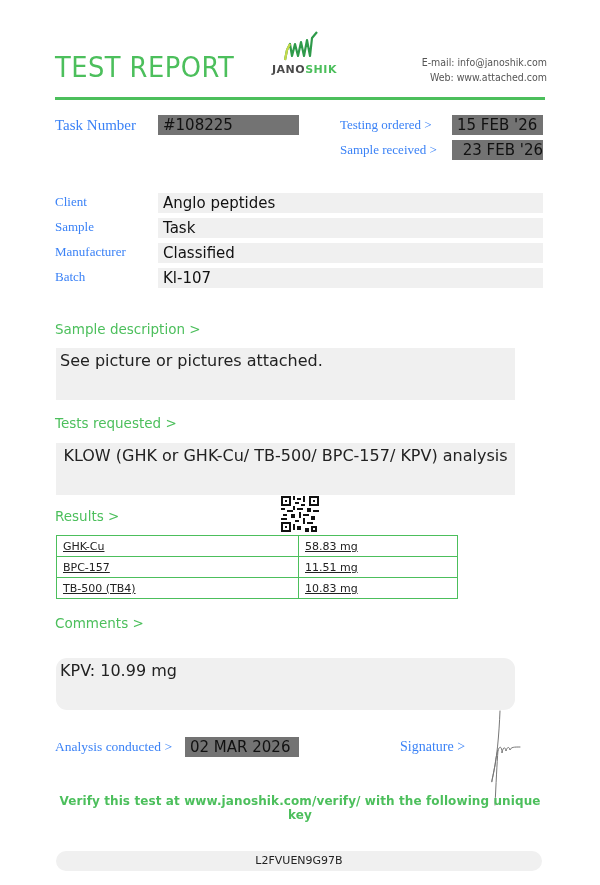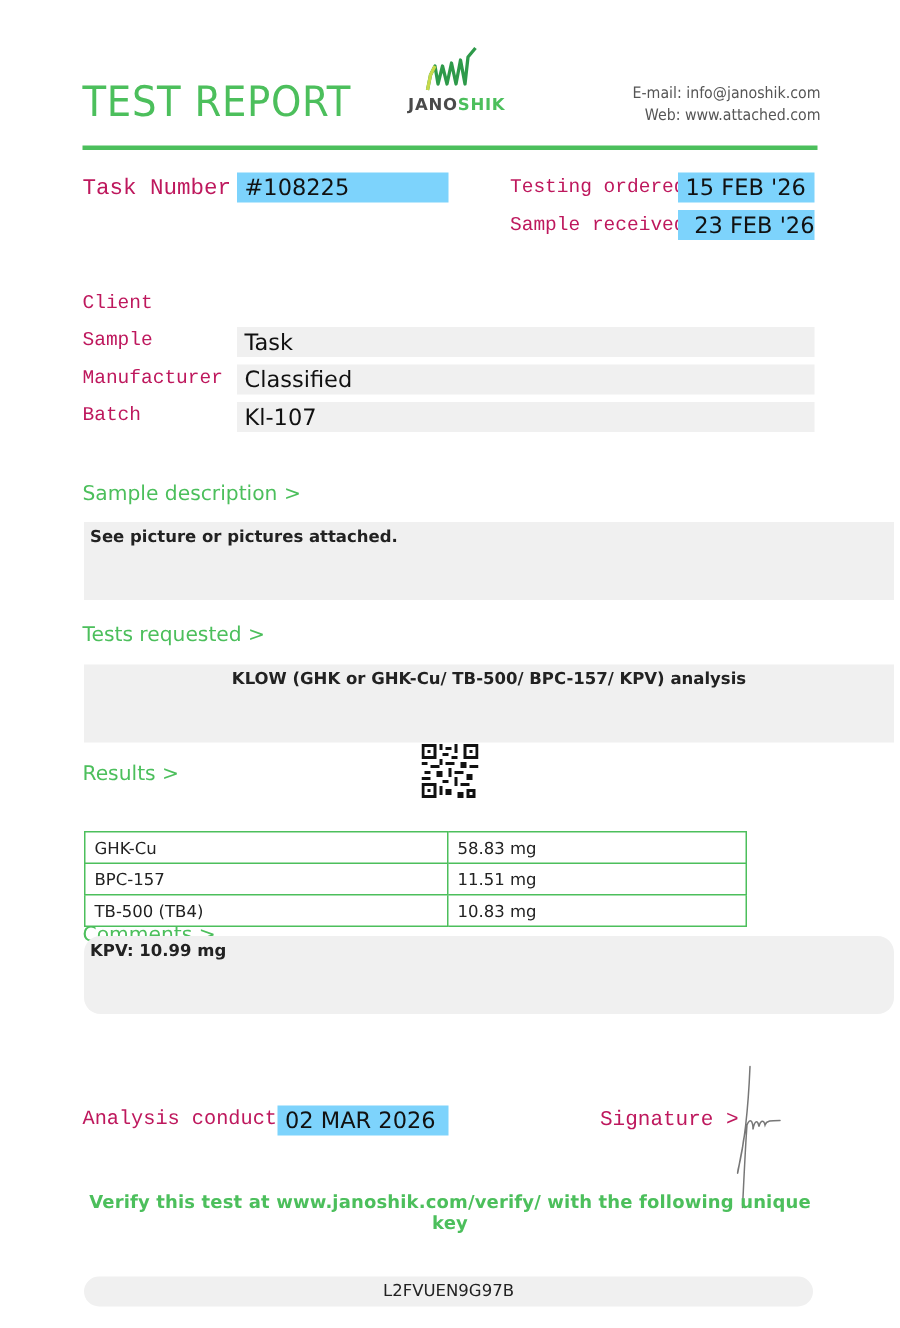--- a/index.html
+++ b/index.html
@@ -2,53 +2,54 @@
 <html><head>
 <meta charset="utf-8">
 <style>
   * { margin: 0; padding: 0; box-sizing: border-box; }
   body {
     width: 600px; height: 885px; background: #ffffff;
     font-family: "DejaVu Sans", sans-serif;
     position: relative; overflow: hidden; color: #222;
   }
   .abs { position: absolute; }
-  .gray-box { background: #7dd3fc; }
+  .gray-box { background: #737373; }
 
   .title {
     left: 55px; top: 51px; font-size: 28px; letter-spacing: 0.5px;
     color: #4cbf5c; font-family: "DejaVu Sans", sans-serif; font-weight: normal;
     transform: scaleX(0.92); transform-origin: left;
   }
   .logo { left: 259px; top: 30px; width: 90px; height: 52px; }
   .logo-text {
     position: absolute; left: 0; top: 33px; font-size: 11px; font-weight: bold;
     letter-spacing: 0.5px; font-family: "DejaVu Sans", sans-serif; margin-left: 13px;
   }
   .logo-text .dark { color: #4a4a4a; }
   .logo-text .lgreen { color: #4cbf5c; }
   .contact {
     right: 53px; top: 55px; font-size: 10.5px; color: #555; text-align: right; line-height: 15px;
     font-family: "DejaVu Sans Condensed", "DejaVu Sans", sans-serif;
   }
   .hline { left: 55px; top: 97px; width: 490px; height: 3px; background: #4cbf5c; }
 
-  .lbl { font-size: 14px; color: #be185d; font-family: Liberation Mono, monospace; }
+  .lbl { font-size: 14px; color: #3b82f6; font-family: Liberation Serif, serif; }
   .val { font-size: 15px; color: #111; padding-left: 5px; line-height: 20px; }
 
   .field-row { left: 55px; width: 488px; height: 20px; }
   .field-row .lbl { position: absolute; left: 0; top: 1px; font-size: 13px; }
   .field-row .val { position: absolute; left: 103px; top: 0; width: 385px; height: 20px; background: #f0f0f0; }
 
   .section-lbl { left: 55px; font-size: 13.5px; color: #4cbf5c; }
-  .text-box { left: 56px; width: 540px; height: 52px; background: #f0f0f0; font-size: 11px; padding: 3px 4px; color: #222; font-weight: bold; }
+  .text-box { left: 56px; width: 459px; height: 52px; background: #f0f0f0; font-size: 16px; padding: 3px 4px; color: #222; }
 
   table.results {
-    position: absolute; left: 56px; top: 554px; width: 442px; border-collapse: collapse;
+    position: absolute; left: 56px; top: 535px; width: 402px; border-collapse: collapse;
     font-size: 11px;
+    text-decoration: underline;
   }
   table.results td {
     border: 1.5px solid #4cbf5c; height: 21px; padding: 0 6px; color: #222;
   }
   table.results td:first-child { width: 242px; }
 
   .verify { left: 55px; top: 794px; width: 490px; font-size: 12px; color: #4cbf5c; text-align: center; letter-spacing: 0.1px; font-weight: bold; }
   .key-box { left: 56px; top: 851px; width: 486px; height: 20px; background: #f0f0f0; text-align: center; font-size: 11px; line-height: 20px; color: #222; border-radius: 10px; }
 </style>
 </head>
@@ -76,20 +77,21 @@
 <div class="abs lbl" style="left:55px;top:117px;font-size:15px;">Task Number</div>
 <div class="abs val gray-box" style="left:158px;top:115px;width:141px;height:20px;">#108225</div>
 
 <div class="abs lbl" style="left:340px;top:117px;font-size:13px;">Testing ordered  &gt;</div>
 <div class="abs val gray-box" style="left:452px;top:115px;width:91px;height:20px;">15 FEB '26</div>
 <div class="abs lbl" style="left:340px;top:142px;font-size:13px;">Sample received &gt;</div>
 <div class="abs val gray-box" style="left:452px;top:140px;width:91px;height:20px;text-align:right;">23 FEB '26</div>
 
 <div class="abs field-row" style="top:193px;">
   <span class="lbl">Client</span>
+  <span class="val">Anglo peptides</span>
 </div>
 <div class="abs field-row" style="top:218px;">
   <span class="lbl">Sample</span>
   <span class="val">Task</span>
 </div>
 <div class="abs field-row" style="top:243px;">
   <span class="lbl">Manufacturer</span>
   <span class="val">Classified</span>
 </div>
 <div class="abs field-row" style="top:268px;">
@@ -156,21 +158,21 @@
     <td>11.51 mg</td>
   </tr>
   <tr>
     <td>TB-500 (TB4)</td>
     <td>10.83 mg</td>
   </tr>
 </tbody>
   </table>
 
 <div class="abs section-lbl" style="top:615px;">Comments &gt;</div>
-<div class="abs text-box" style="top:624px;border-radius:11px;">KPV: 10.99 mg</div>
+<div class="abs text-box" style="top:658px;border-radius:11px;">KPV: 10.99 mg</div>
 
 <div class="abs lbl" style="left:55px;top:739px;font-size:13.5px;">Analysis conducted &gt;</div>
 <div class="abs val gray-box" style="left:185px;top:737px;width:114px;height:20px;">02 MAR 2026</div>
 
 <div class="abs lbl" style="left:400px;top:739px;font-size:14px;">Signature &gt;</div>
 <svg class="abs" style="left:480px;top:705px;" width="50" height="110" viewBox="0 0 50 110">
   <path d="M20,6 C19,30 17,55 12,75 C11,82 13,70 15,60 C16,52 17,48 18,45 C17,58 16,80 15,100 M18,45 C20,40 22,42 22,48 C23,42 25,41 26,46 C27,42 29,41 30,45 C31,42 34,42 40,42" fill="none" stroke="#777" stroke-width="1" stroke-linecap="round"></path>
 </svg>
 
 <div class="abs verify">Verify this test at www.janoshik.com/verify/ with the following unique key</div>

